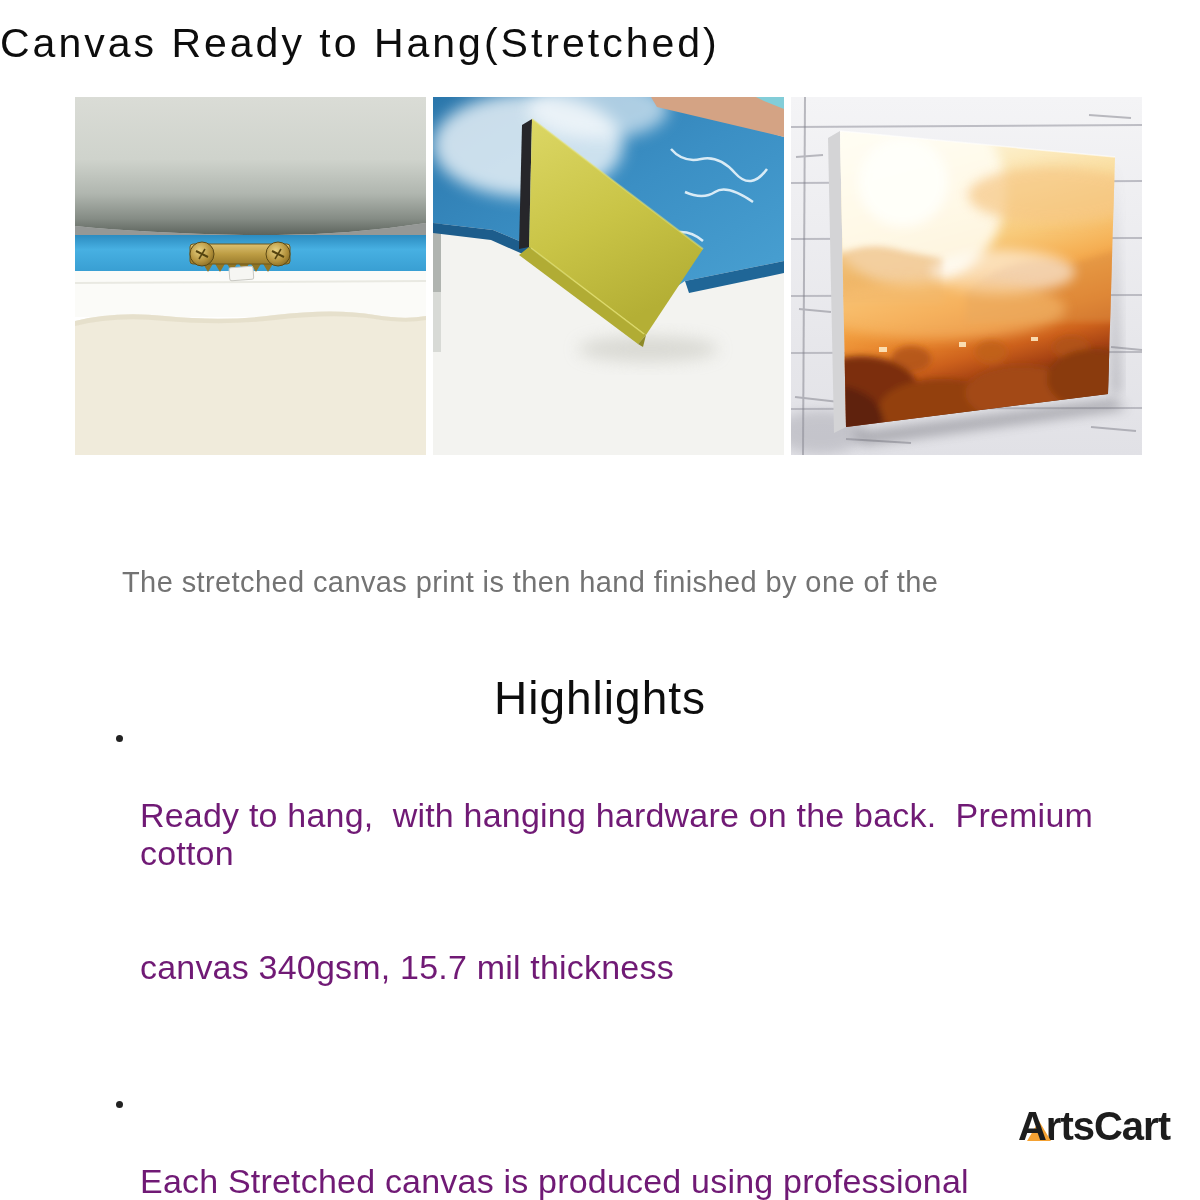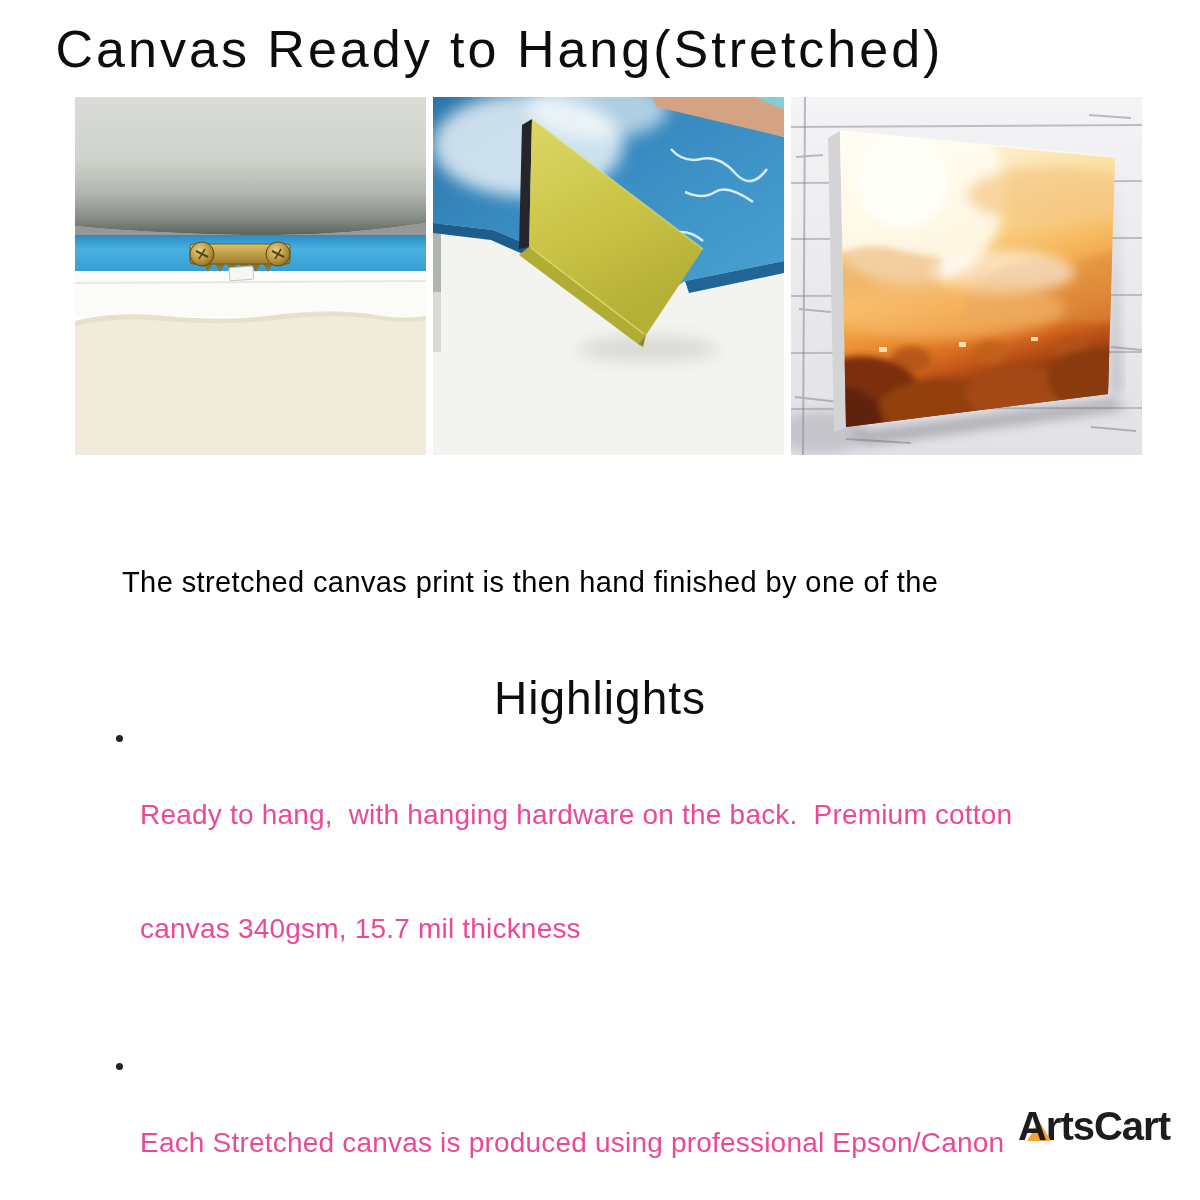--- a/index.html
+++ b/index.html
@@ -1,45 +1,45 @@
 <!DOCTYPE html>
 <html><head>
 <meta charset="utf-8">
 <style>
   html,body{margin:0;padding:0;}
   body{
     width:1200px;height:1200px;position:relative;background:#ffffff;
     font-family:"Liberation Sans", sans-serif;color:#161616;overflow:hidden;
   }
   .page-title{
-    position:absolute;top:20px;left:0;width:999px;text-align:center;
-    font-size:52px;letter-spacing:3px;color:#0d0d0d;line-height:1.15;
+    position:absolute;top:20px;left:0;width:999px;
+    font-size:41px;letter-spacing:3px;color:#0d0d0d;line-height:1.15;
   }
   .photos-row{
     position:absolute;left:75px;top:97px;width:1067px;height:358px;
     display:flex;gap:7px;
   }
   .photo{width:351px;height:358px;overflow:hidden;background:#fff;flex:0 0 auto;}
   .photo svg{display:block;}
   .description{
     position:absolute;left:122px;top:487px;width:960px;
-    font-size:29px;line-height:38px;letter-spacing:.4px;color:#000000;
+    font-size:29px;line-height:38px;letter-spacing:.4px;color:#737373;
     white-space:pre-wrap;
   }
   .highlights-heading{
     position:absolute;top:623px;left:0;width:1200px;text-align:center;
     font-size:46px;letter-spacing:1px;color:#0d0d0d;line-height:1.2;margin-top:48px;
   }
   .bullets{position:absolute;left:116px;top:720px;width:980px;}
   .bullet-item{display:flex;margin-bottom:24px;}
   .bullet-dot{
     flex:0 0 auto;width:7px;height:7px;border-radius:50%;background:#222;
     margin-top:15px;margin-right:17px;
   }
-  .bullet-lines{font-size:28px;line-height:38px;letter-spacing:.2px;color:#ec4899;white-space:pre-wrap;}
+  .bullet-lines{font-size:34px;line-height:38px;letter-spacing:.2px;color:#701a75;white-space:pre-wrap;}
   .logo{
     position:absolute;top:1104px;right:30px;
     font-size:40px;font-weight:bold;letter-spacing:-1px;color:#1d1d1d;line-height:1.1;
     white-space:nowrap;
   }
   .logo-a{position:relative;display:inline-block;z-index:0;}
   .logo-a .glyph{position:relative;z-index:1;}
   .logo-a .tri{
     position:absolute;left:9px;top:17px;width:0;height:0;z-index:0;
     border-left:12px solid transparent;border-right:12px solid transparent;

